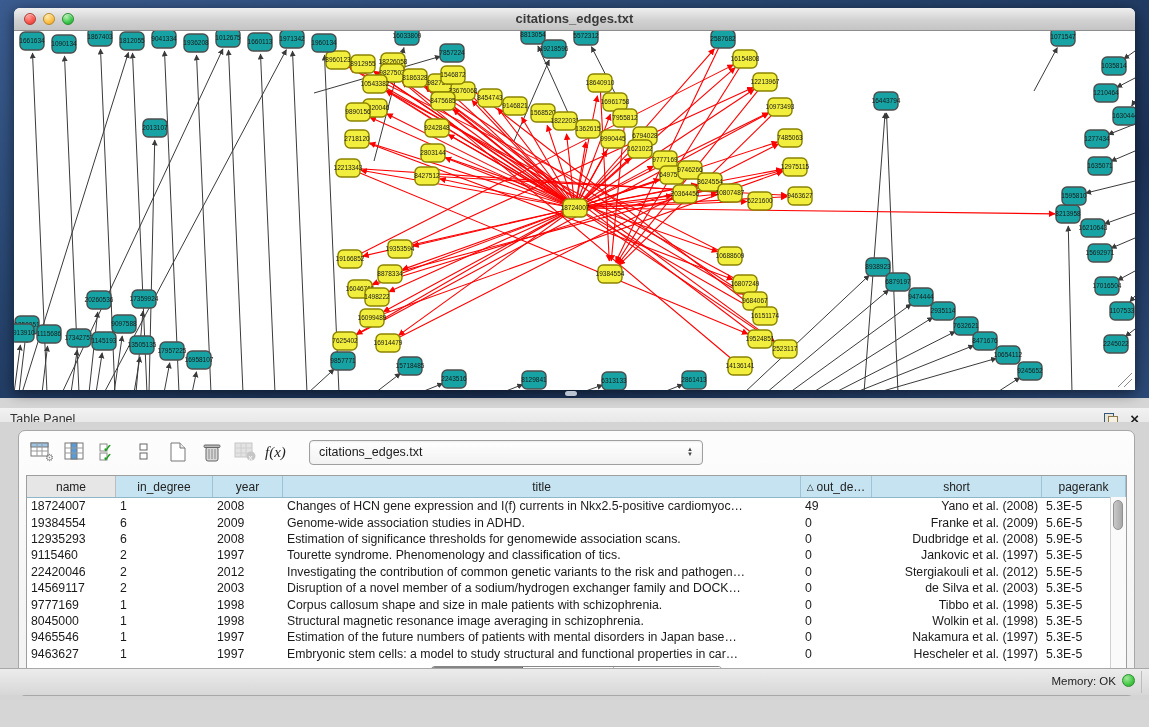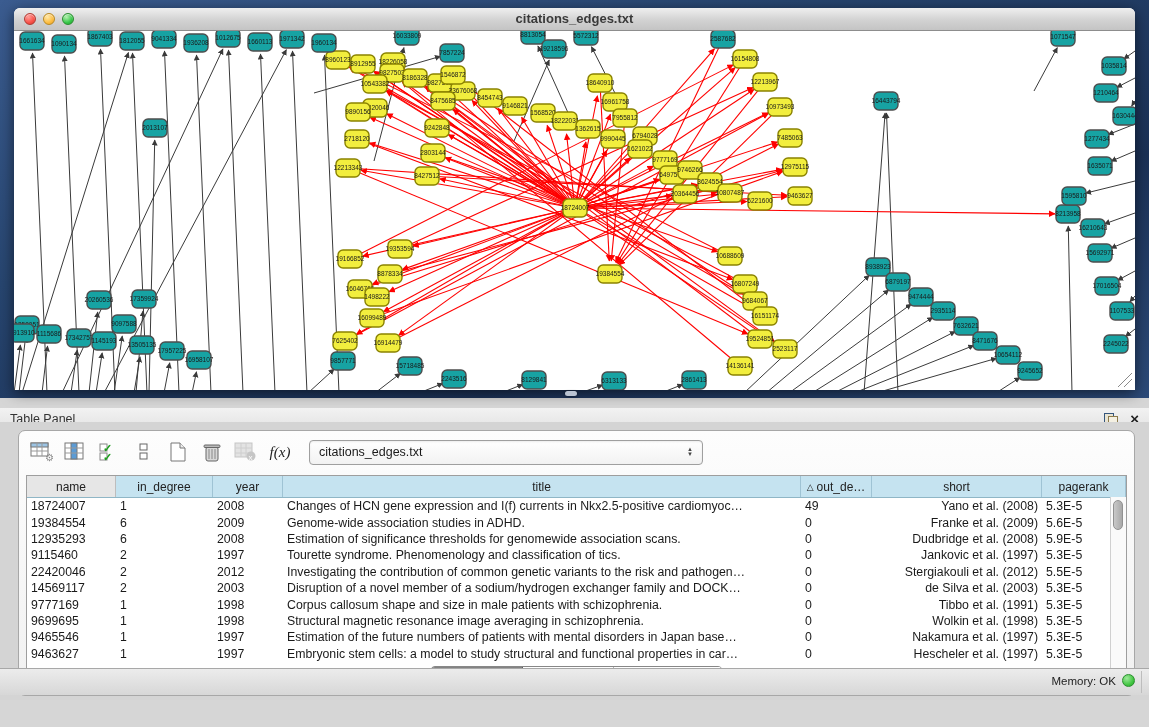--- a/index.html
+++ b/index.html
@@ -36,21 +36,21 @@
   .close-x{font-size:15px;font-weight:bold;color:#222;line-height:18px;}
 
   .panel-body{position:absolute;left:0;top:422px;width:1149px;height:278px;background:#d4d4d4;}
   .panel-card{position:absolute;left:18px;top:8px;width:1117px;height:266px;box-sizing:border-box;
     background:linear-gradient(#fdfdfd,#f1f1f1);border:1px solid #a7a7a7;border-radius:7px;}
 
   
   .toolbar{display:flex;align-items:center;height:38px;padding:2px 8px 0 8px;gap:4px;}
   .tb-btn{width:30px;height:28px;display:flex;align-items:center;justify-content:center;background:transparent;border:none;padding:0;}
   .tb-btn svg{display:block;}
-  .tb-fx{font-family:"Liberation Serif",serif;font-style:italic;font-size:15px;color:#222;width:30px;text-align:center;}
+  .tb-fx{font-family:"Liberation Serif",serif;font-style:italic;font-size:15px;color:#222;width:30px;text-align:left;}
   .selector{margin-left:10px;width:392px;height:23px;border:1px solid #9f9f9f;border-radius:4px;
     background:linear-gradient(#ffffff,#f2f2f2);display:flex;align-items:center;position:relative;
     box-shadow:inset 0 1px 2px rgba(0,0,0,.08);}
   .selector .sel-text{flex:1;font-size:12.5px;color:#1a1a1a;padding-left:9px;}
   .selector .sel-arrows{width:16px;text-align:center;color:#444;font-size:6px;line-height:5px;padding-right:4px;}
 
   
   .tablewrap{position:absolute;left:7px;right:7px;top:44px;height:214px;background:#fff;
     border:1px solid #9e9e9e;box-sizing:border-box;overflow:hidden;}
   .thead{display:flex;height:21px;border-bottom:1px solid #8fb6c6;background:#c5e3f0;font-size:12px;color:#222;}
@@ -868,25 +868,25 @@
               <div class="td c-out">0</div>
               <div class="td c-short center">de Silva et al. (2003)</div>
               <div class="td c-pr">5.3E-5</div>
             </div>
             <div class="trow">
               <div class="td c-name">9777169</div>
               <div class="td c-in">1</div>
               <div class="td c-year">1998</div>
               <div class="td c-title">Corpus callosum shape and size in male patients with schizophrenia.</div>
               <div class="td c-out">0</div>
-              <div class="td c-short center">Tibbo et al. (1991)</div>
+              <div class="td c-short center">Tibbo et al. (1998)</div>
               <div class="td c-pr">5.3E-5</div>
             </div>
             <div class="trow">
-              <div class="td c-name">9699695</div>
+              <div class="td c-name">8045000</div>
               <div class="td c-in">1</div>
               <div class="td c-year">1998</div>
               <div class="td c-title">Structural magnetic resonance image averaging in schizophrenia.</div>
               <div class="td c-out">0</div>
               <div class="td c-short center">Wolkin et al. (1998)</div>
               <div class="td c-pr">5.3E-5</div>
             </div>
             <div class="trow">
               <div class="td c-name">9465546</div>
               <div class="td c-in">1</div>

